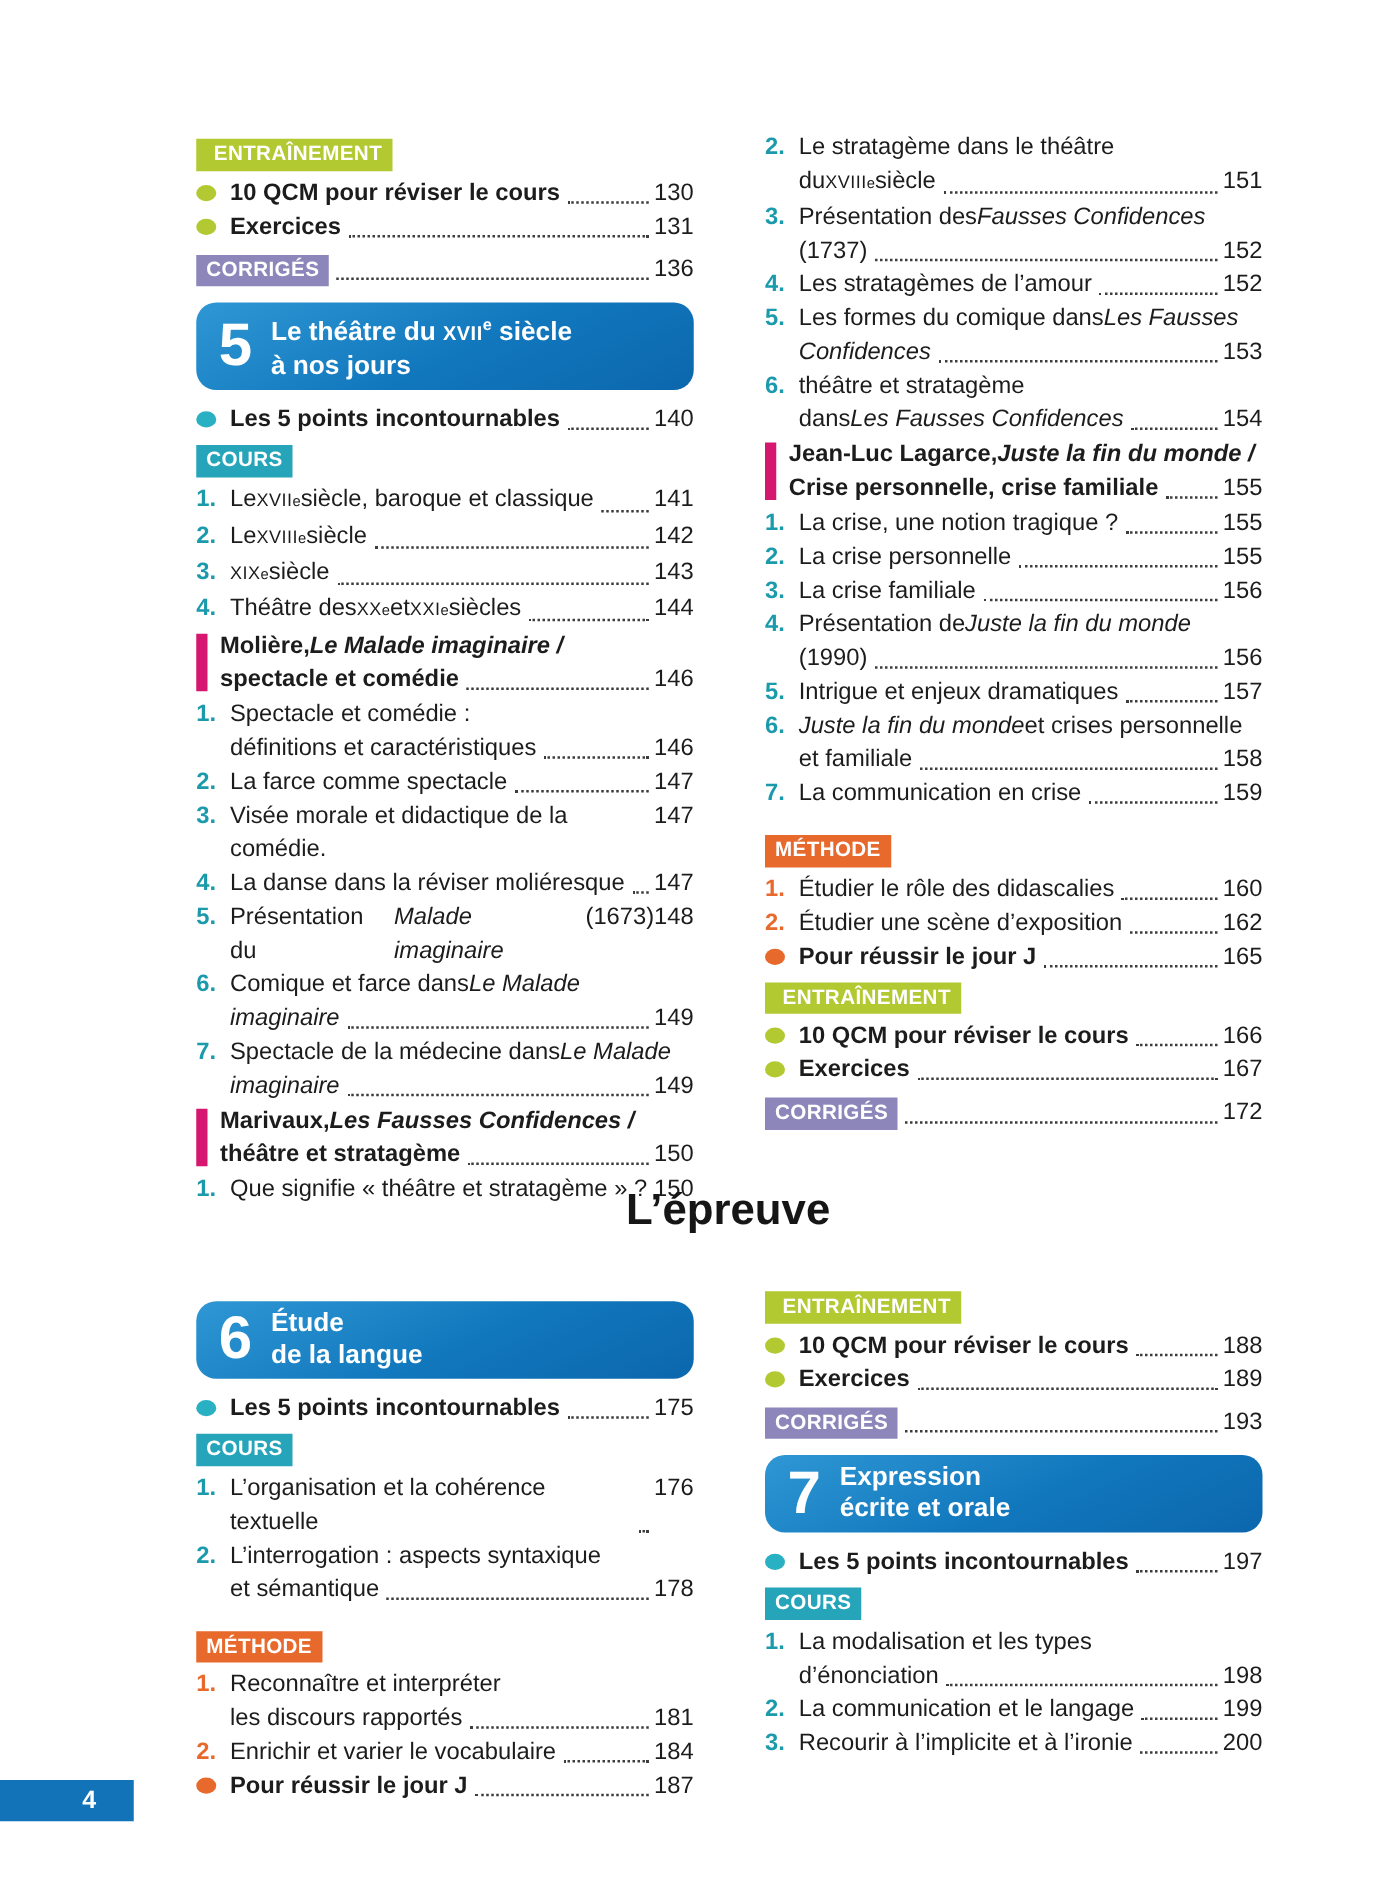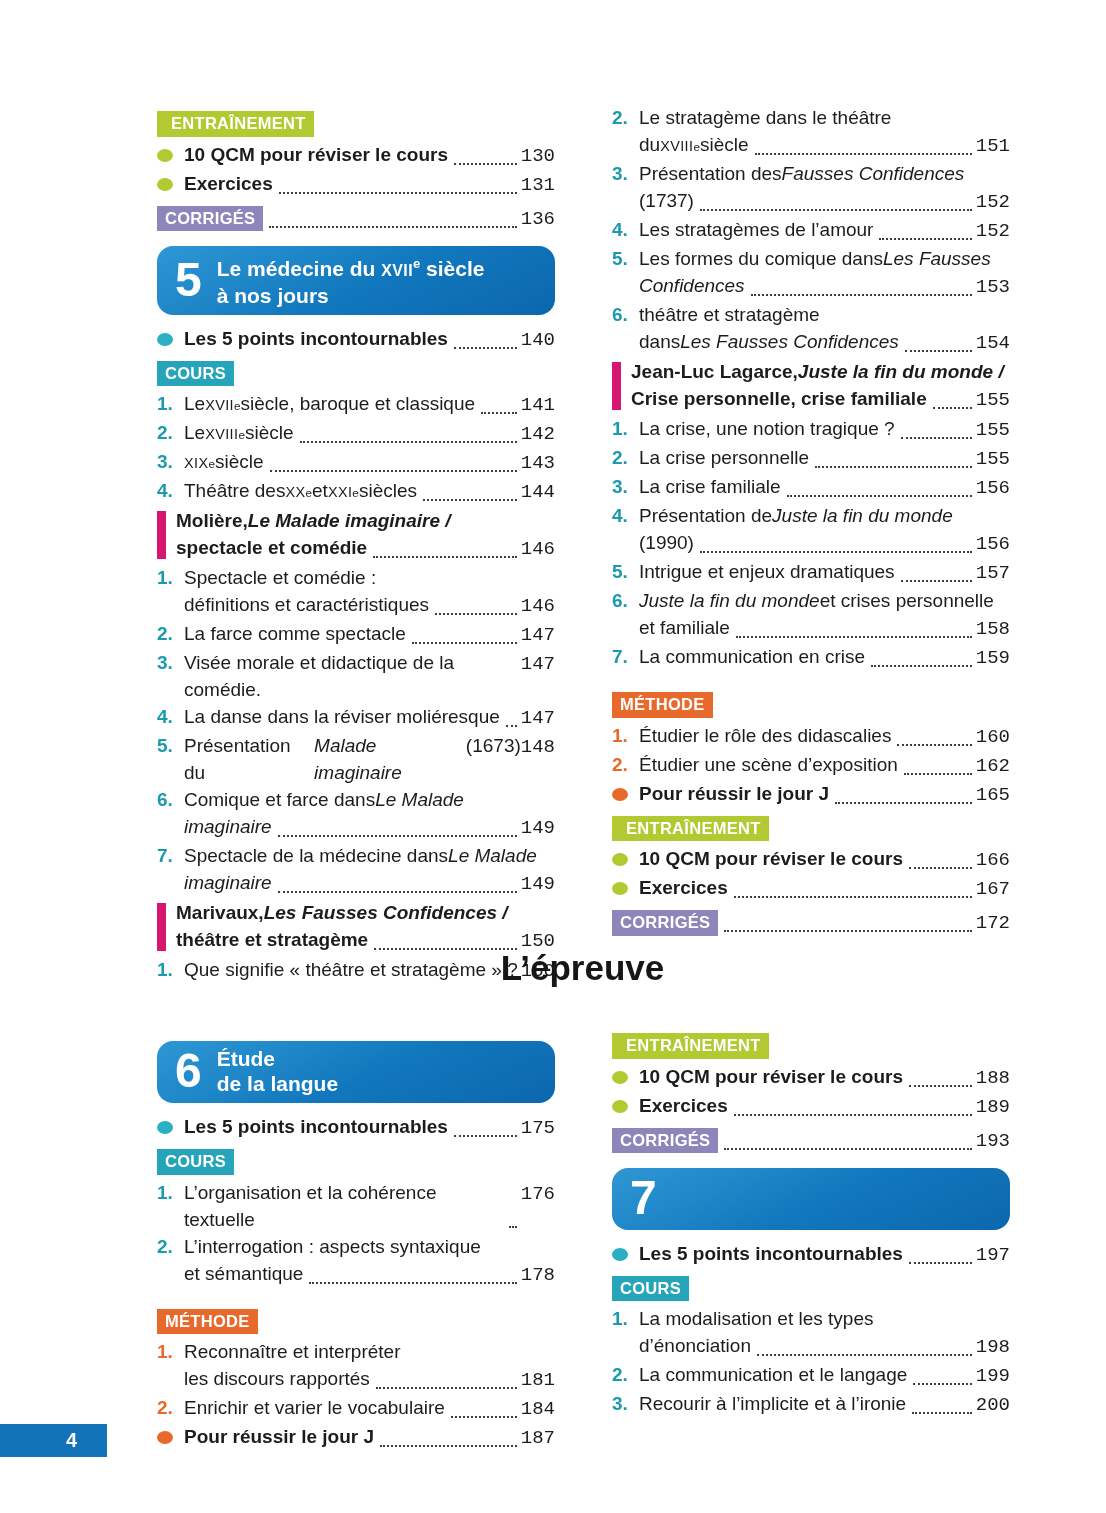--- a/index.html
+++ b/index.html
@@ -28,21 +28,21 @@
   .num-orange{color:var(--orange);}
   .content{flex:1 1 auto;min-width:0;}
   .bold{font-weight:bold;}
   .line{display:flex;align-items:baseline;}
   .dot{display:inline-block;width:16px;height:13px;border-radius:50%;position:relative;top:1px;}
   .dot-green{background:var(--green);}
   .dot-teal{background:var(--teal-dot);}
   .dot-orange{background:var(--orange);}
   .leader{flex:1 1 auto;min-width:8px;margin:0 4px 5px 6px;border-bottom:2px dotted #3d3d3d;align-self:flex-end;}
   .spacer{flex:1 1 auto;}
-  .pagenum{flex:0 0 auto;font-weight:normal;white-space:nowrap;font-family:Liberation Mono, monospace;}
+  .pagenum{flex:0 0 auto;font-weight:normal;white-space:nowrap;}
 
   .workbar{flex:0 0 9px;background:var(--magenta);align-self:stretch;margin:4px 10px 4px 0;}
   .work{margin:1px 0;text-align:right;}
 
   .chapter{display:flex;align-items:center;gap:15px;border-radius:16px;color:#fff;
            background:linear-gradient(155deg,var(--chapter-blue-light) 0%,var(--chapter-blue-mid) 55%,var(--chapter-blue-dark) 100%);
            padding:5px 14px 7px 18px;min-height:62px;box-sizing:border-box;margin:13px 0 10px;}
   .chapter-num{font-size:48px;font-weight:bold;line-height:.9;}
   .chapter-title{font-weight:bold;font-size:21px;line-height:25px;}
 
@@ -85,21 +85,21 @@
       </div>
     </div>
     <div class="badge-row">
       <span class="badge badge-corriges">CORRIGÉS</span>
       <span class="leader"></span>
       <span class="pagenum">136</span>
     </div>
     <div class="chapter">
       <span class="chapter-num">5</span>
       <div class="chapter-title">
-        <div><span>Le médecine du </span><span class="sc">xvii</span><span class="sup">e</span><span> siècle</span></div>
+        <div><span>Le théâtre du </span><span class="sc">xvii</span><span class="sup">e</span><span> siècle</span></div>
         <div><span>à nos jours</span></div>
       </div>
     </div>
     <div class="entry">
       <span class="marker"><span class="dot dot-teal"></span></span>
       <div class="content bold">
         <div class="line">
           <span>Les 5 points incontournables</span>
           <span class="leader"></span>
           <span class="pagenum">140</span>
@@ -616,20 +616,24 @@
         </div>
       </div>
     </div>
     <div class="badge-row">
       <span class="badge badge-corriges">CORRIGÉS</span>
       <span class="leader"></span>
       <span class="pagenum">193</span>
     </div>
     <div class="chapter">
       <span class="chapter-num">7</span>
+      <div class="chapter-title">
+        <div><span>Expression</span></div>
+        <div><span>écrite et orale</span></div>
+      </div>
     </div>
     <div class="entry">
       <span class="marker"><span class="dot dot-teal"></span></span>
       <div class="content bold">
         <div class="line">
           <span>Les 5 points incontournables</span>
           <span class="leader"></span>
           <span class="pagenum">197</span>
         </div>
       </div>

